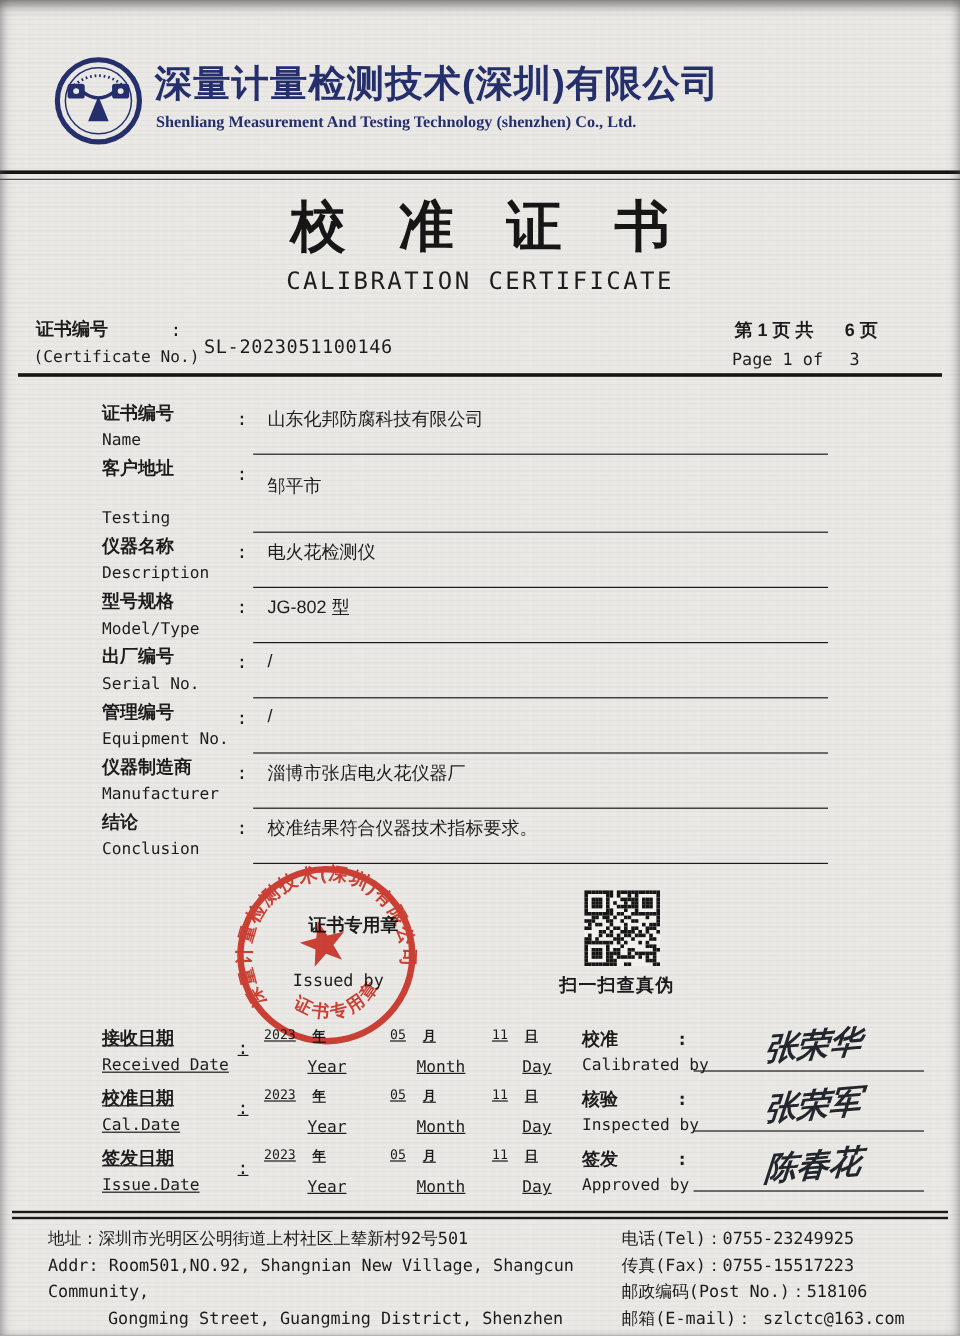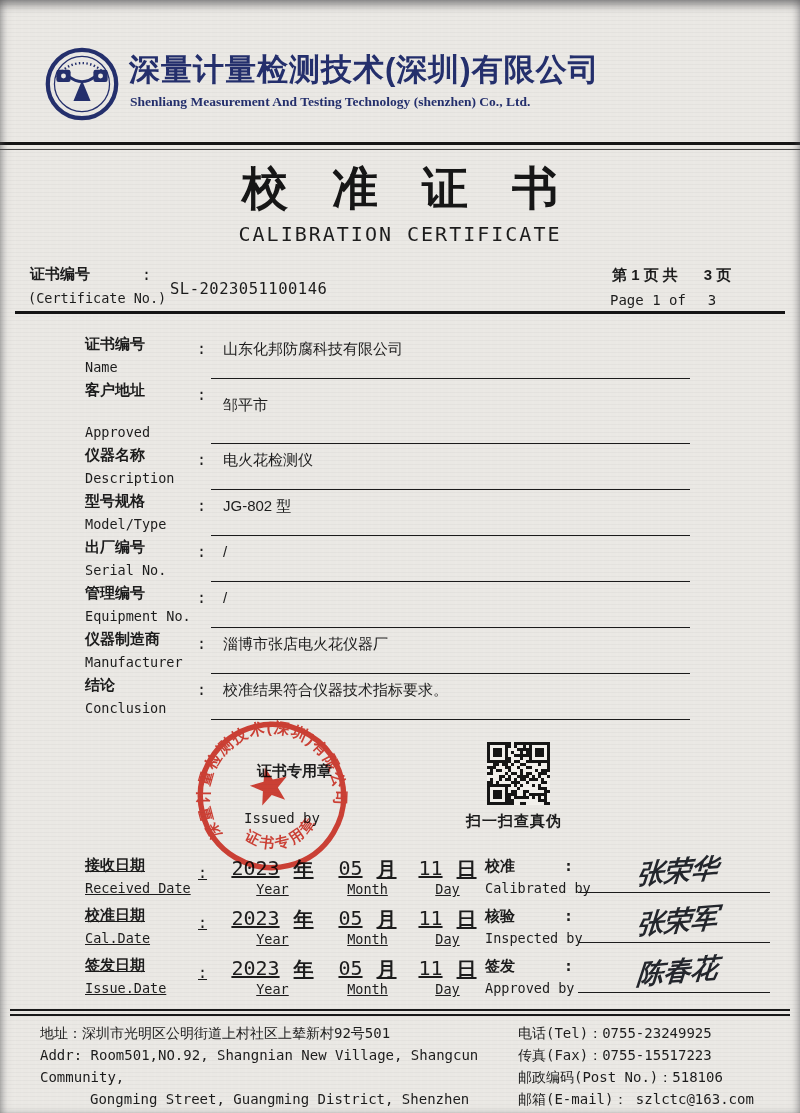--- a/index.html
+++ b/index.html
@@ -72,21 +72,21 @@
   .sched { position:absolute; left:85px; right:20px; top:852px;text-decoration:underline; }
   .srow { position:relative; display:flex; height:50px; }
   .s-label { width:113px; display:flex; flex-direction:column; justify-content:space-between;
     padding:4px 0 6px; }
   .s-label .cn { font-size:15px; font-weight:600; }
   .s-label .en { font-size:13.5px; font-family:"DejaVu Sans Mono","Liberation Mono",monospace; }
   .s-colon { width:22px; font-size:15px; padding-top:12px;
     font-family:"DejaVu Sans Mono","Liberation Mono",monospace; }
   .s-dates { width:265px; display:grid; grid-template-columns:105px 85px 75px;
     grid-template-rows:24px 22px; }
-  .d-top { display:flex; justify-content:center; gap:14px; font-size:20px; padding-top:4px; }
+  .d-top { display:flex; gap:14px; font-size:11px; padding-top:4px; }
   .d-top .num { font-family:"DejaVu Sans Mono","Liberation Mono",monospace; }
   .d-top .unit { font-weight:600; }
   .d-en { text-align:center; font-size:13.5px; padding-top:5px;
     font-family:"DejaVu Sans Mono","Liberation Mono",monospace; }
   .s-sign { flex:1; position:relative; }
   .s-slabel-cn { position:absolute; left:0; top:5px; width:88px; display:flex;
     justify-content:space-between; font-size:15px; font-weight:600; }
   .s-slabel-en { position:absolute; left:0; bottom:6px; font-size:13.5px;
     font-family:"DejaVu Sans Mono","Liberation Mono",monospace; }
   .s-line { position:absolute; left:93px; right:10px; bottom:9px; border-bottom:1.7px solid #1b1b1b; }
@@ -125,37 +125,37 @@
   <div class="rule-top-1"></div>
   <div class="rule-top-2"></div>
 
   <div class="title-cn">校准证书</div>
   <div class="title-en">CALIBRATION CERTIFICATE</div>
 
   <div class="cert-label-cn">证书编号</div>
   <div class="cert-colon mono">:</div>
   <div class="cert-label-en mono">(Certificate No.)</div>
   <div class="cert-number mono">SL-2023051100146</div>
-  <div class="pages-cn"><span>第 1 页 共</span><span class="gap"></span><span>3 页</span></div>
+  <div class="pages-cn"><span>第 1 页 共</span><span class="gap"></span><span>6 页</span></div>
   <div class="pages-en mono"><span>Page 1 of</span><span class="gap" style="display:inline-block;width:22px"></span><span>3</span></div>
   <div class="rule-cert"></div>
 
   <div class="fields">
     <div class="field">
       <div class="f-label">
           <div class="cn">证书编号</div>
           <div class="en">Name</div>
         </div>
       <div class="f-colon">:</div>
       <div class="f-value">山东化邦防腐科技有限公司</div>
     </div>
     <div class="field tall">
       <div class="f-label">
           <div class="cn">客户地址</div>
-          <div class="en">Approved</div>
+          <div class="en">Testing</div>
         </div>
       <div class="f-colon">:</div>
       <div class="f-value">邹平市</div>
     </div>
     <div class="field">
       <div class="f-label">
           <div class="cn">仪器名称</div>
           <div class="en">Description</div>
         </div>
       <div class="f-colon">:</div>

